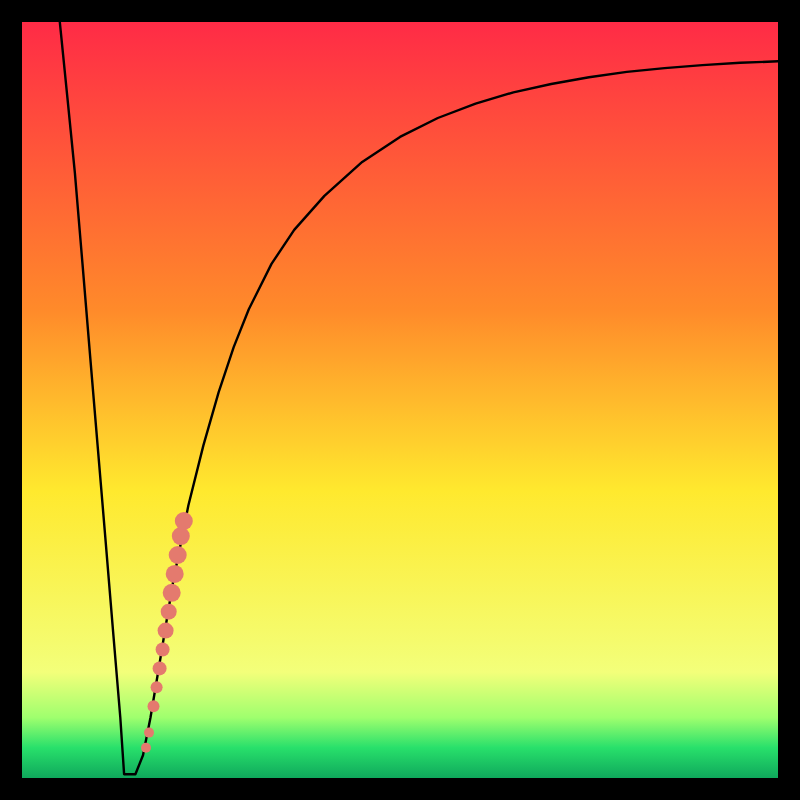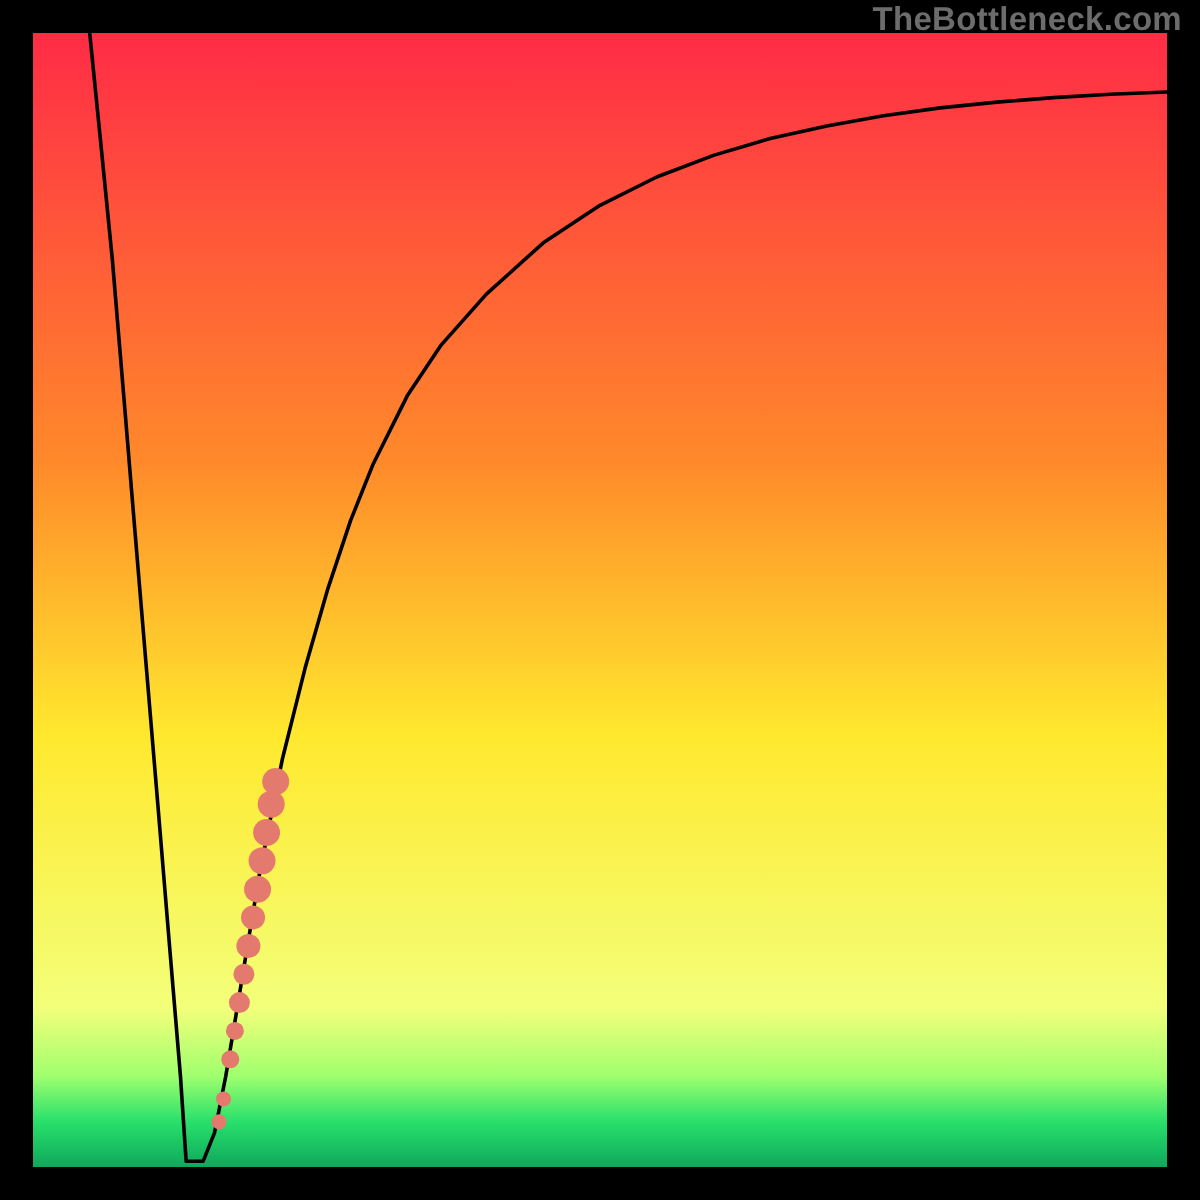--- a/index.html
+++ b/index.html
@@ -65,14 +65,13 @@
           <circle cx="143.6" cy="608.6" r="8" fill="#e47a6e"></circle>
           <circle cx="146.7" cy="589.7" r="8" fill="#e47a6e"></circle>
           <circle cx="149.7" cy="570.8" r="9" fill="#e47a6e"></circle>
           <circle cx="152.7" cy="551.9" r="9" fill="#e47a6e"></circle>
           <circle cx="155.7" cy="533.0" r="9" fill="#e47a6e"></circle>
           <circle cx="158.8" cy="514.1" r="9" fill="#e47a6e"></circle>
           <circle cx="161.8" cy="499.0" r="9" fill="#e47a6e"></circle>
         </g>
     </svg>
   </div>
-  <div class="watermark">TheBottleneck.com</div>
 </div>
 
 </body></html>

